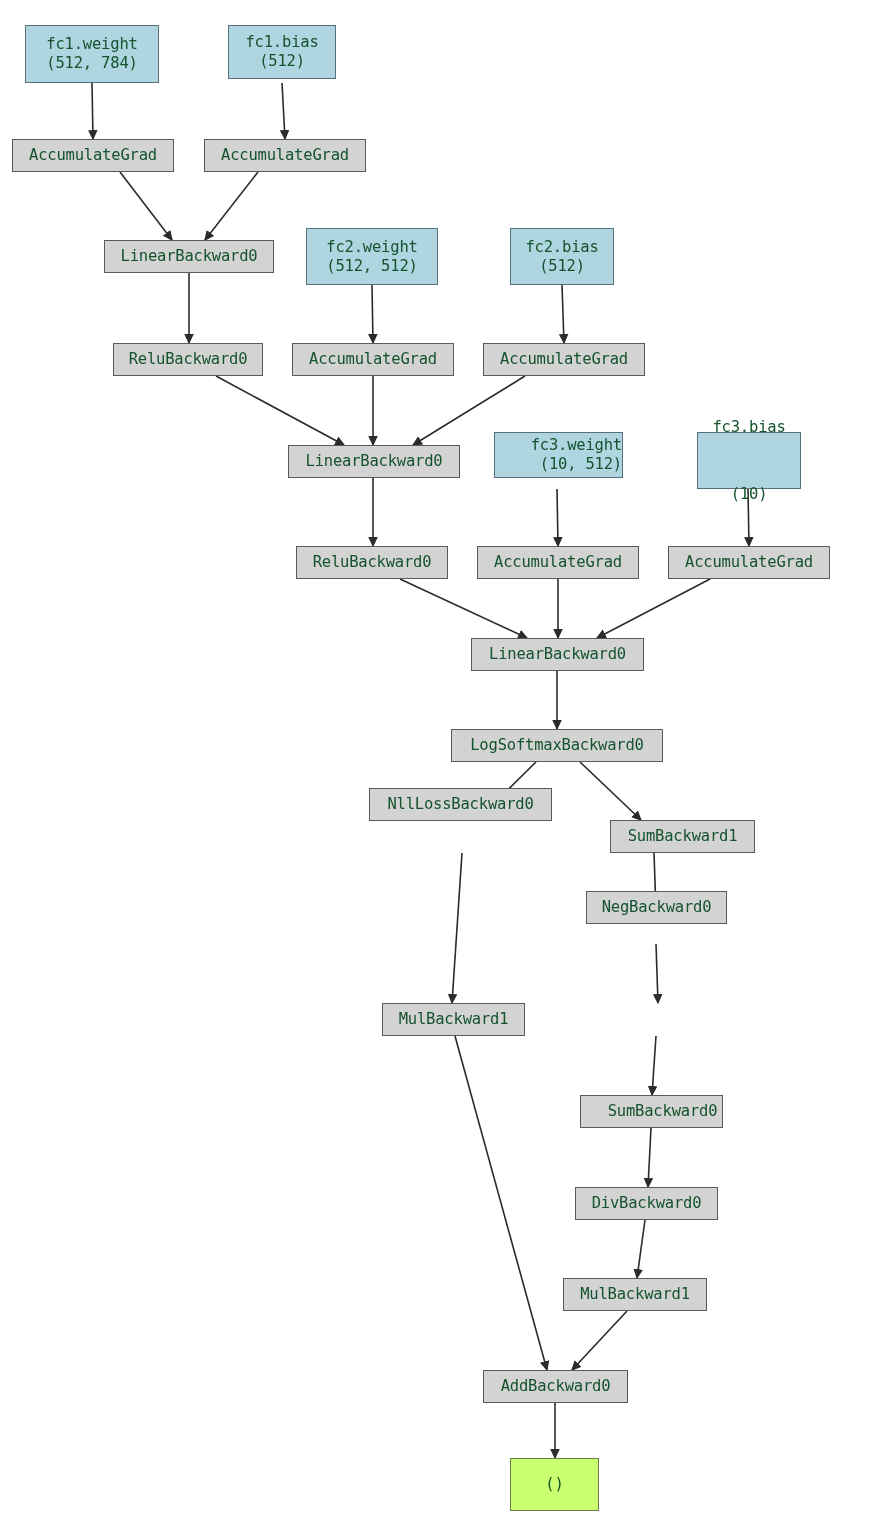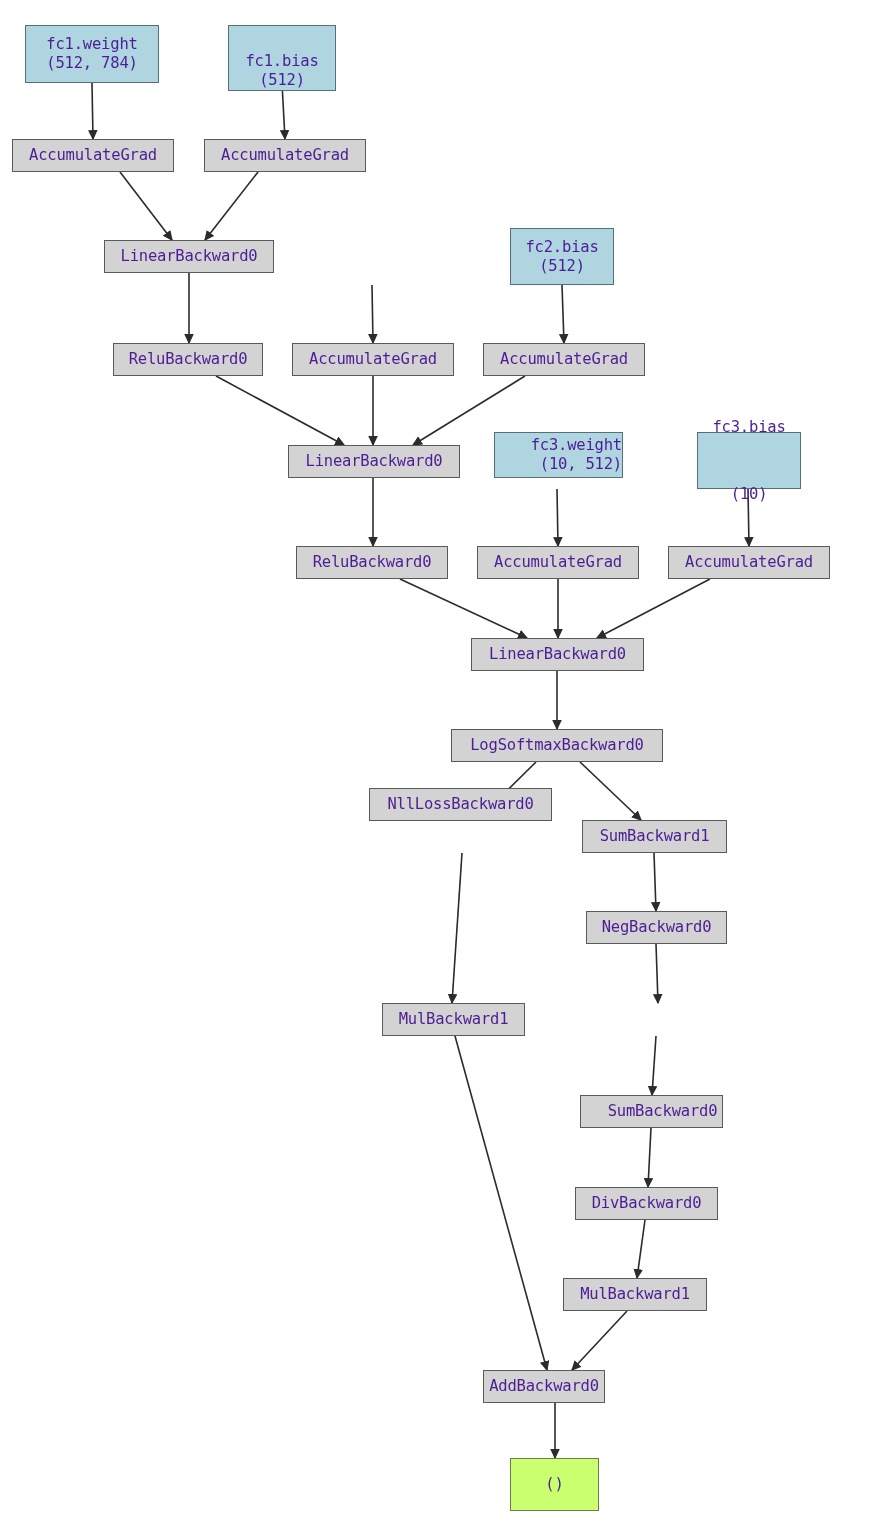--- a/index.html
+++ b/index.html
@@ -29,21 +29,21 @@
   .node {
     position: absolute;
     box-sizing: border-box;
     display: flex;
     flex-direction: column;
     align-items: center;
     justify-content: center;
     border: 1.4px solid #4d4d4d;
     font-size: 15.5px;
     line-height: 19px;
-    color: #4c1d95;
+    color: #14532d;
     letter-spacing: -0.2px;
     white-space: pre;
     z-index: 2;
   }
   .node.param {
     background: #aed5e0;
     border-color: #55707a;
   }
   .node.op {
     background: #d3d3d3;
@@ -89,38 +89,39 @@
       <line x1="654" y1="853" x2="656" y2="911" stroke="#2b2b2b" stroke-width="1.6" marker-end="url(#arrowhead)"></line>
       <line x1="656" y1="944" x2="658" y2="1003" stroke="#2b2b2b" stroke-width="1.6" marker-end="url(#arrowhead)"></line>
       <line x1="656" y1="1036" x2="652" y2="1095" stroke="#2b2b2b" stroke-width="1.6" marker-end="url(#arrowhead)"></line>
       <line x1="651" y1="1128" x2="648" y2="1187" stroke="#2b2b2b" stroke-width="1.6" marker-end="url(#arrowhead)"></line>
       <line x1="645" y1="1220" x2="637" y2="1278" stroke="#2b2b2b" stroke-width="1.6" marker-end="url(#arrowhead)"></line>
       <line x1="455" y1="1036" x2="547" y2="1370" stroke="#2b2b2b" stroke-width="1.6" marker-end="url(#arrowhead)"></line>
       <line x1="627" y1="1311" x2="572" y2="1370" stroke="#2b2b2b" stroke-width="1.6" marker-end="url(#arrowhead)"></line>
       <line x1="555" y1="1403" x2="555" y2="1458" stroke="#2b2b2b" stroke-width="1.6" marker-end="url(#arrowhead)"></line>
     </svg>
 <div class="node param" style="left: 25px; top: 25px; width: 134px; height: 58px;"><span class="line1">fc1.weight</span><span class="line2">(512, 784)</span></div>
-    <div class="node param" style="left: 228px; top: 25px; width: 108px; height: 66px; justify-content: flex-end;"><span class="line1">fc1.bias</span><span class="line2">(512)</span></div>
+    <div class="node param" style="left: 228px; top: 25px; width: 108px; height: 54px;"><span class="line1">fc1.bias</span><span class="line2">(512)</span></div>
     <div class="node op" style="left: 12px; top: 139px; width: 162px; height: 33px;"><span class="line1">AccumulateGrad</span></div>
     <div class="node op" style="left: 204px; top: 139px; width: 162px; height: 33px;"><span class="line1">AccumulateGrad</span></div>
     <div class="node op" style="left: 104px; top: 240px; width: 170px; height: 33px;"><span class="line1">LinearBackward0</span></div>
+    <div class="node param" style="left: 306px; top: 228px; width: 132px; height: 57px;"><span class="line1">fc2.weight</span><span class="line2">(512, 512)</span></div>
     <div class="node param" style="left: 510px; top: 228px; width: 104px; height: 57px; text-align: center;"><span class="line1">fc2.bias</span><span class="line2">(512)</span></div>
     <div class="node op" style="left: 113px; top: 343px; width: 150px; height: 33px;"><span class="line1">ReluBackward0</span></div>
     <div class="node op" style="left: 292px; top: 343px; width: 162px; height: 33px;"><span class="line1">AccumulateGrad</span></div>
     <div class="node op" style="left: 483px; top: 343px; width: 162px; height: 33px;"><span class="line1">AccumulateGrad</span></div>
     <div class="node op" style="left: 288px; top: 445px; width: 172px; height: 33px;"><span class="line1">LinearBackward0</span></div>
     <div class="node param" style="left: 494px; top: 432px; width: 129px; height: 46px; align-items: flex-end;"><span class="line1">fc3.weight</span><span class="line2">(10, 512)</span></div>
     <div class="node param" style="left: 697px; top: 432px; width: 104px; height: 57px; gap: 48px;"><span class="line1">fc3.bias</span><span class="line2">(10)</span></div>
     <div class="node op" style="left: 296px; top: 546px; width: 152px; height: 33px;"><span class="line1">ReluBackward0</span></div>
     <div class="node op" style="left: 477px; top: 546px; width: 162px; height: 33px;"><span class="line1">AccumulateGrad</span></div>
     <div class="node op" style="left: 668px; top: 546px; width: 162px; height: 33px;"><span class="line1">AccumulateGrad</span></div>
     <div class="node op" style="left: 471px; top: 638px; width: 173px; height: 33px;"><span class="line1">LinearBackward0</span></div>
     <div class="node op" style="left: 451px; top: 729px; width: 212px; height: 33px;"><span class="line1">LogSoftmaxBackward0</span></div>
     <div class="node op" style="left: 369px; top: 788px; width: 183px; height: 33px; text-align: right;"><span class="line1">NllLossBackward0</span></div>
-    <div class="node op" style="left: 582px; top: 820px; width: 145px; height: 33px;"><span class="line1">SumBackward1</span></div>
-    <div class="node op" style="left: 586px; top: 911px; width: 141px; height: 33px;"><span class="line1">NegBackward0</span></div>
+    <div class="node op" style="left: 610px; top: 820px; width: 145px; height: 33px;"><span class="line1">SumBackward1</span></div>
+    <div class="node op" style="left: 586px; top: 891px; width: 141px; height: 33px;"><span class="line1">NegBackward0</span></div>
     <div class="node op" style="left: 382px; top: 1003px; width: 143px; height: 33px;"><span class="line1">MulBackward1</span></div>
     <div class="node op" style="left: 580px; top: 1095px; width: 143px; height: 33px; padding-left: 22px;"><span class="line1">SumBackward0</span></div>
     <div class="node op" style="left: 575px; top: 1187px; width: 143px; height: 33px;"><span class="line1">DivBackward0</span></div>
     <div class="node op" style="left: 563px; top: 1278px; width: 144px; height: 33px;"><span class="line1">MulBackward1</span></div>
-    <div class="node op" style="left: 483px; top: 1370px; width: 122px; height: 33px;"><span class="line1">AddBackward0</span></div>
+    <div class="node op" style="left: 483px; top: 1370px; width: 145px; height: 33px;"><span class="line1">AddBackward0</span></div>
     <div class="node output" style="left: 510px; top: 1458px; width: 89px; height: 53px;"><span class="line1">()</span></div>
   </div>
 
 </body></html>

